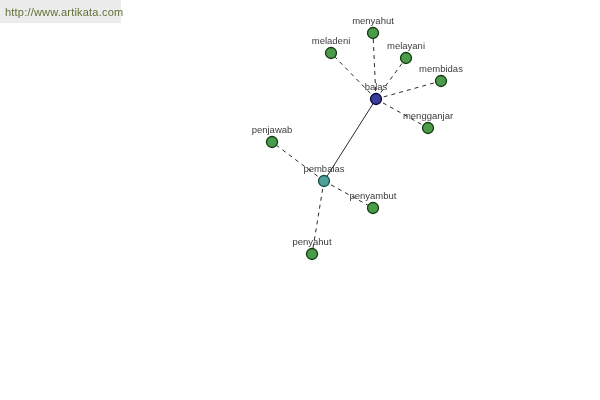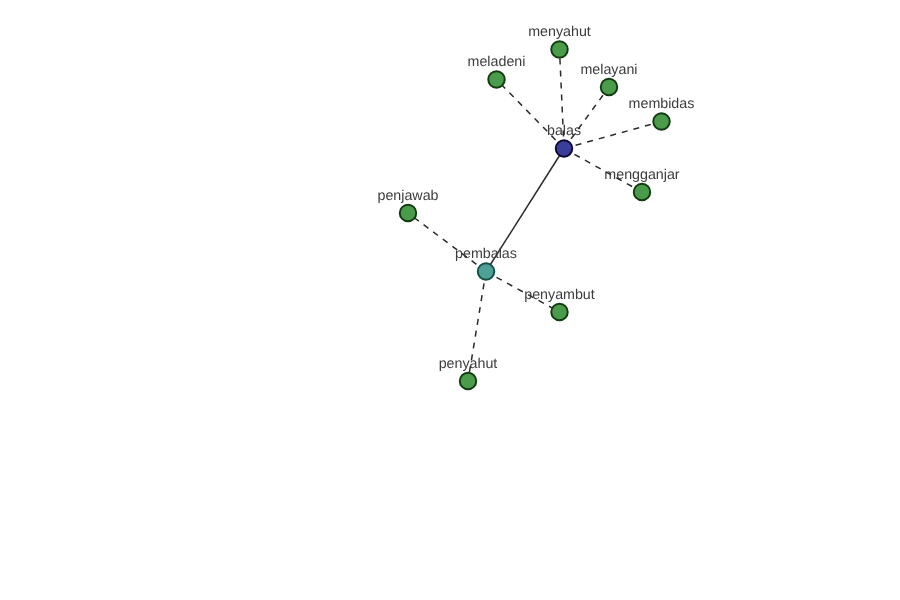--- a/index.html
+++ b/index.html
@@ -42,20 +42,23 @@
     font-family: "Liberation Sans", "DejaVu Sans", sans-serif;
     font-size: 9.5px;
     fill: #3c3c3c;
   }
 </style>
 </head>
 <body>
 
 <div id="screen">
 
+  <div class="url-bar">
+    <span class="url-text">http://www.artikata.com</span>
+  </div>
 
   <svg class="graph" width="600" height="400" viewBox="0 0 600 400">
       <line x1="376" y1="99" x2="373" y2="33" stroke="#2b2b2b" stroke-width="1" stroke-dasharray="4 4"></line>
       <line x1="376" y1="99" x2="331" y2="53" stroke="#2b2b2b" stroke-width="1" stroke-dasharray="4 4"></line>
       <line x1="376" y1="99" x2="406" y2="58" stroke="#2b2b2b" stroke-width="1" stroke-dasharray="4 4"></line>
       <line x1="376" y1="99" x2="441" y2="81" stroke="#2b2b2b" stroke-width="1" stroke-dasharray="4 4"></line>
       <line x1="376" y1="99" x2="428" y2="128" stroke="#2b2b2b" stroke-width="1" stroke-dasharray="4 4"></line>
       <line x1="376" y1="99" x2="324" y2="181" stroke="#2b2b2b" stroke-width="1"></line>
       <line x1="324" y1="181" x2="272" y2="142" stroke="#2b2b2b" stroke-width="1" stroke-dasharray="4 4"></line>
       <line x1="324" y1="181" x2="373" y2="208" stroke="#2b2b2b" stroke-width="1" stroke-dasharray="4 4"></line>

